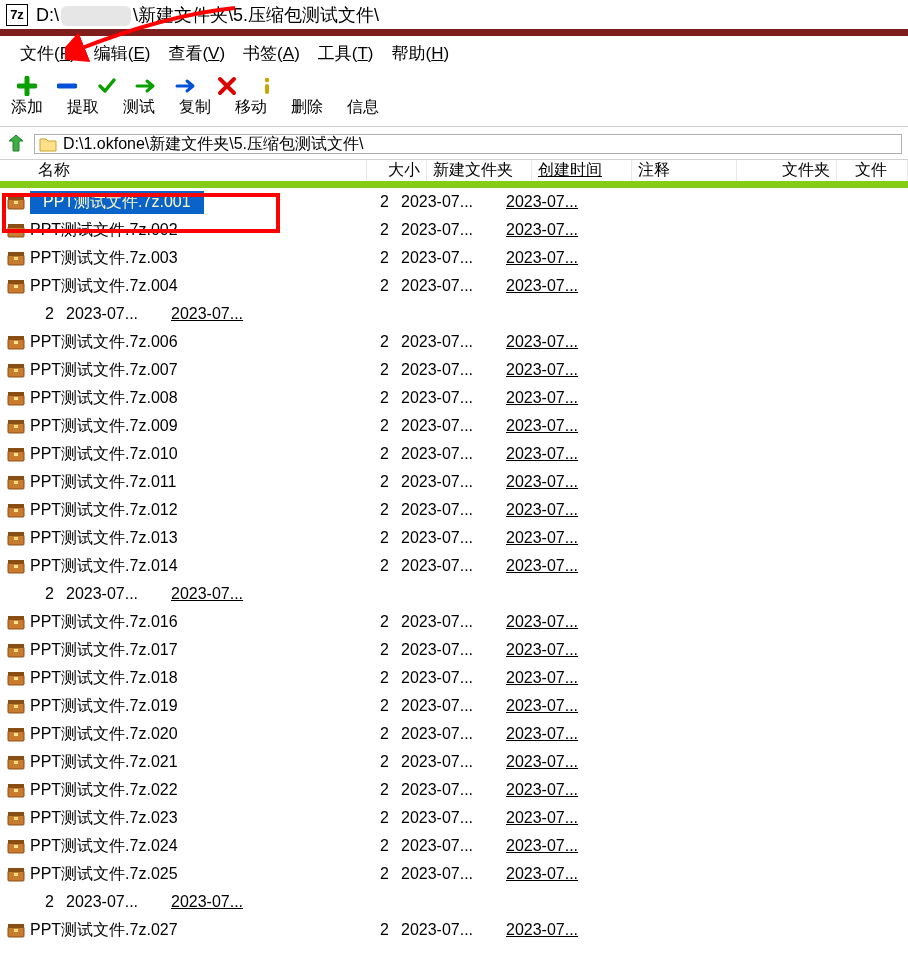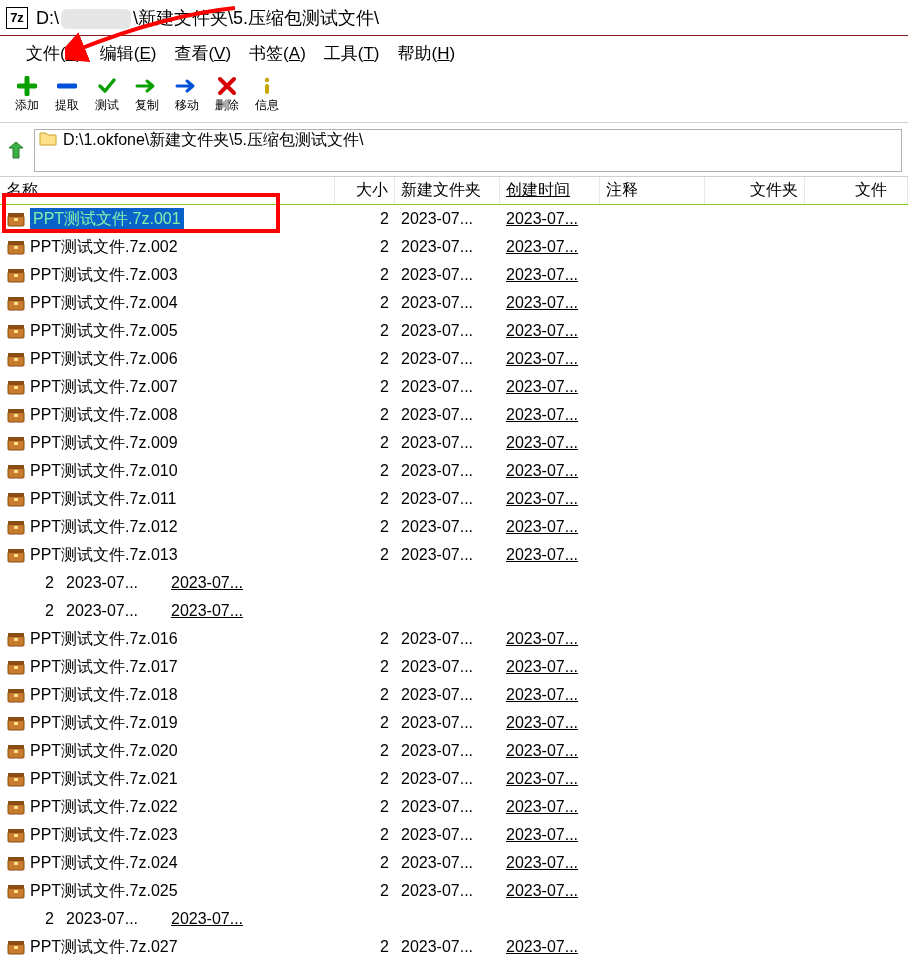--- a/index.html
+++ b/index.html
@@ -11,91 +11,92 @@
   width: 908px;
   height: 956px;
   overflow: hidden;
   position: relative;
 }
 .titlebar {
   display: flex;
   align-items: center;
   height: 36px;
   padding: 4px 6px;
-  border-bottom: 1px solid #7f1d1d;
+  border-bottom: 7px solid #7f1d1d;
 }
 .app-icon {
   width: 22px; height: 22px;
   border: 1.5px solid #000;
   display: flex; align-items: center; justify-content: center;
   font-size: 13px; font-weight: bold;
   margin-right: 8px;
 }
 .title-text { font-size: 18px; }
 .title-mask {
   display: inline-block;
   width: 70px; height: 20px;
   background: #e6e6e6; border-radius: 6px;
   vertical-align: middle;
   margin: 0 2px;
 }
 .menubar {
   display: flex;
   gap: 18px;
-  padding: 6px 26px;
+  padding: 6px 20px;
   font-size: 17px;
 }
 .menu-item { cursor: default; }
 .menu-item u { text-decoration: underline; }
 .toolbar {
   display: flex;
   gap: 2px;
   padding: 2px 8px 0 8px;
 }
 .tool-btn {
   width: 38px;
   display: flex; flex-direction: column; align-items: center;
   padding-top: 2px;
   cursor: default;
 }
 .tool-icon { height: 22px; display: flex; align-items: center; justify-content: center; }
 .tool-labels {
   display: flex;
-  gap: 2px;
+  gap: 18px;
   padding: 0 4px 6px 8px;
-  font-size: 12px;
+  font-size: 16px;
 }
 .tool-labels span { width: 38px; text-align: center; }
 .sep { height: 1px; background: #d0d0d0; margin: 2px 0; }
 .pathbar {
   display: flex; align-items: center;
   padding: 4px 6px;
   gap: 6px;
 }
 .up-icon {
   width: 22px; height: 22px;
   display: flex; align-items: center; justify-content: center;
   cursor: default;
 }
 .path-input-wrap {
   flex: 1;
-  display: flex; align-items: flex-start;
+  display: flex; align-items: center;
   border: 1px solid #b0b0b0;
-  height: 43px;
+  height: 20px;
   padding: 0 4px;
 }
 .folder-icon { margin-right: 6px; }
 .path-text { font-size: 16px; }
 .list { border-top: 1px solid #d0d0d0; }
 .list-header {
   display: flex;
   font-size: 16px;
-  border-bottom: 1px solid #84cc16;
+  border-bottom: 7px solid #84cc16;
   height: 28px;
   align-items: center;
+  padding-left: 32px;
 }
 .list-header > div { border-right: 1px solid #e8e8e8; padding: 0 6px; height: 100%; display: flex; align-items: center; }
 .col-name { width: 335px; }
 .col-size { width: 60px; text-align: right; justify-content: flex-end; }
 .col-mod  { width: 105px; }
 .col-crt  { width: 100px; text-decoration: underline; }
 .col-cmt  { width: 105px; }
 .col-fld  { width: 100px; justify-content: flex-end; }
 .col-file { flex: 1; text-align: right; justify-content: flex-end; padding-right: 20px !important; }
 .rows { }
@@ -105,22 +106,22 @@
   align-items: center;
   font-size: 16px;
 }
 .row > div { padding: 0 6px; }
 .row .col-name { display: flex; align-items: center; gap: 4px; }
 .row .col-size { text-align: right; }
 .file-icon {
   flex-shrink: 0;
 }
 .row.selected .name-text {
-  background: #0a63c9; color: #86efac;
-  padding: 1px 3px;
+  background: #0a63c9; color: #fef9c3;
+  padding: 1px 13px;
 }
 .highlight-box {
   position: absolute;
   left: 2px; top: 193px;
   width: 278px; height: 40px;
   border: 4px solid #ff0000;
   pointer-events: none;
 }
 .arrow-overlay {
   position: absolute;
@@ -297,28 +298,20 @@
           <span class="name-text">PPT测试文件.7z.004</span>
         </div>
         <div class="col-size">2</div>
         <div class="col-mod">2023-07...</div>
         <div class="col-crt">2023-07...</div>
         <div class="col-cmt"></div>
         <div class="col-fld"></div>
         <div class="col-file"></div>
       </div>
       <div class="row">
-        <div class="col-name">
-          <svg width="20" height="18" class="file-icon">
-            <rect x="2" y="6" width="16" height="10" rx="1" fill="#c97b2e" stroke="#8a4e15"></rect>
-            <rect x="2" y="3" width="16" height="4" fill="#8a4e15"></rect>
-            <rect x="8" y="8" width="4" height="3" fill="#ffe08a"></rect>
-          </svg>
-          <span class="name-text">PPT测试文件.7z.005</span>
-        </div>
         <div class="col-size">2</div>
         <div class="col-mod">2023-07...</div>
         <div class="col-crt">2023-07...</div>
         <div class="col-cmt"></div>
         <div class="col-fld"></div>
         <div class="col-file"></div>
       </div>
       <div class="row">
         <div class="col-name">
           <svg width="20" height="18" class="file-icon">
@@ -441,20 +434,28 @@
           <span class="name-text">PPT测试文件.7z.013</span>
         </div>
         <div class="col-size">2</div>
         <div class="col-mod">2023-07...</div>
         <div class="col-crt">2023-07...</div>
         <div class="col-cmt"></div>
         <div class="col-fld"></div>
         <div class="col-file"></div>
       </div>
       <div class="row">
+        <div class="col-name">
+          <svg width="20" height="18" class="file-icon">
+            <rect x="2" y="6" width="16" height="10" rx="1" fill="#c97b2e" stroke="#8a4e15"></rect>
+            <rect x="2" y="3" width="16" height="4" fill="#8a4e15"></rect>
+            <rect x="8" y="8" width="4" height="3" fill="#ffe08a"></rect>
+          </svg>
+          <span class="name-text">PPT测试文件.7z.014</span>
+        </div>
         <div class="col-size">2</div>
         <div class="col-mod">2023-07...</div>
         <div class="col-crt">2023-07...</div>
         <div class="col-cmt"></div>
         <div class="col-fld"></div>
         <div class="col-file"></div>
       </div>
       <div class="row">
         <div class="col-size">2</div>
         <div class="col-mod">2023-07...</div>

